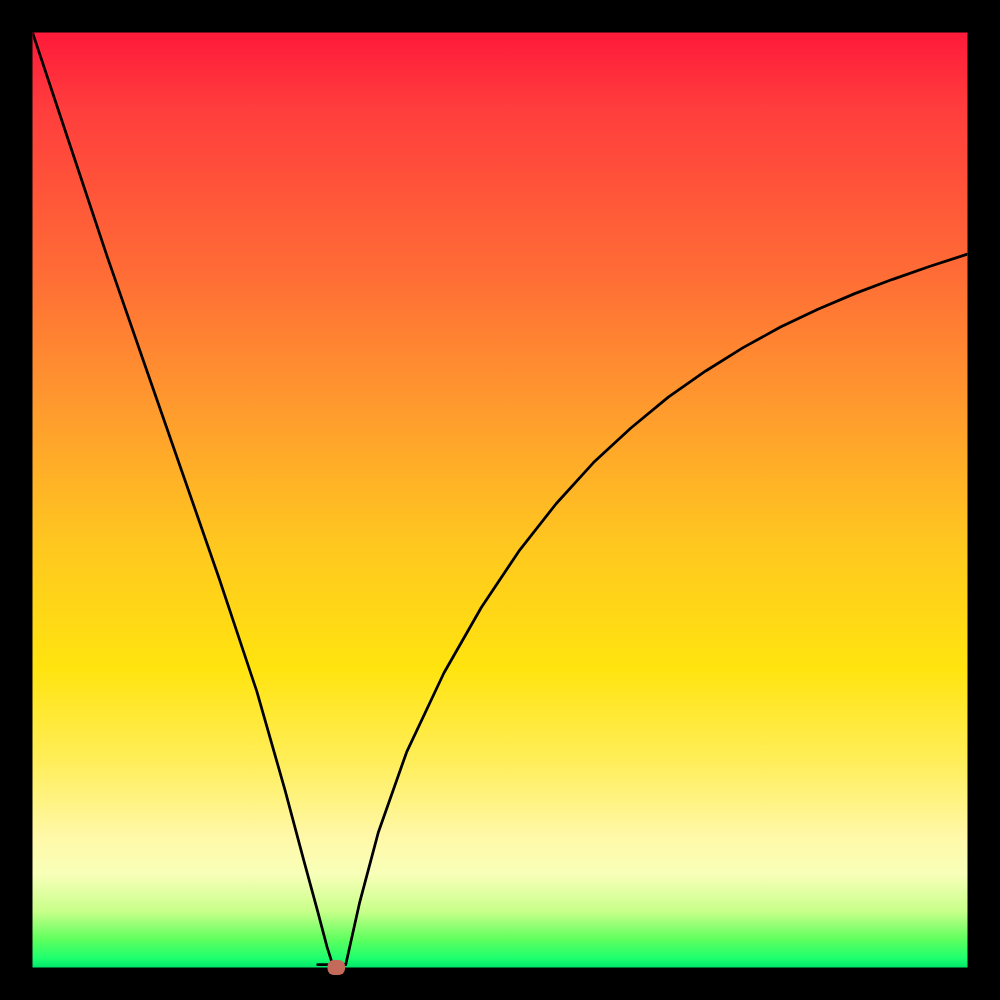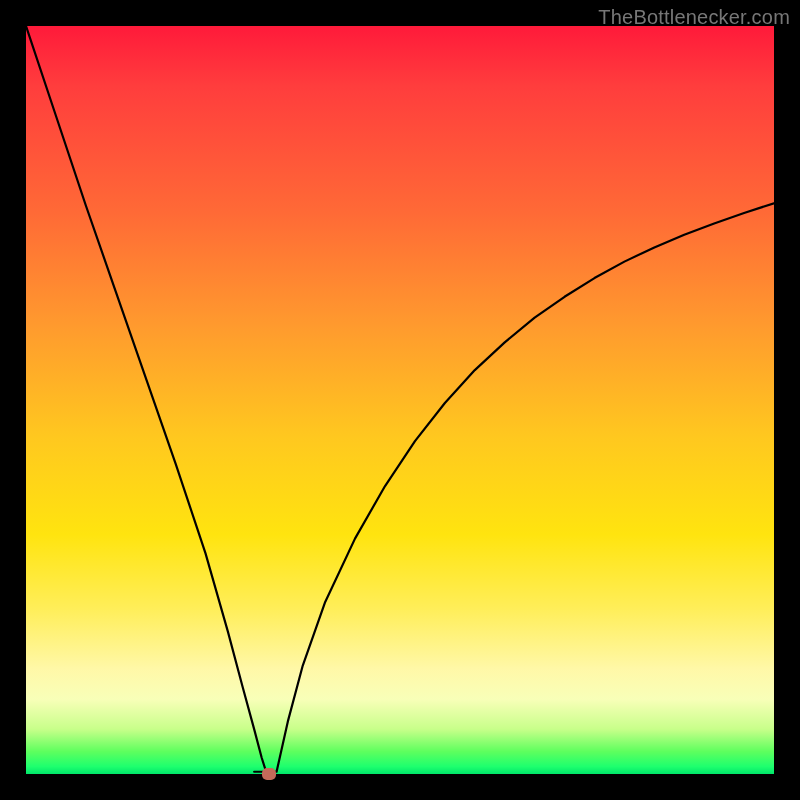--- a/index.html
+++ b/index.html
@@ -76,14 +76,13 @@
 <div class="frame">
   <div class="plot-area">
 
     <svg class="curve" viewBox="0 0 748 748" preserveAspectRatio="none">
       <path d="M0.00 0.00 L29.92 89.76 L59.84 179.52 L89.76 265.54 L119.68 351.56 L149.60 437.58 L179.52 527.34 L201.96 605.88 L216.92 661.98 L228.14 703.12 L235.62 731.54 L240.11 745.76 L228.14 745.76 L250.58 745.76 L250.58 745.76 L261.80 695.64 L276.76 639.54 L299.20 575.96 L329.12 512.38 L359.04 460.02 L388.96 415.14 L418.88 376.99 L448.80 344.08 L478.72 316.40 L508.64 291.72 L538.56 270.78 L568.48 252.08 L598.40 235.62 L628.32 221.41 L658.24 208.69 L688.16 197.47 L718.08 187.00 L748.00 177.28" fill="none" stroke="#000" stroke-width="2.2" stroke-linejoin="round" stroke-linecap="round"></path>
     </svg>
 
     <div class="dot" style="left: 243.1px; top: 748px; background: rgb(196, 106, 90);"></div>
   </div>
 
-  <div class="watermark">TheBottlenecker.com</div>
 </div>
 
 </body></html>

